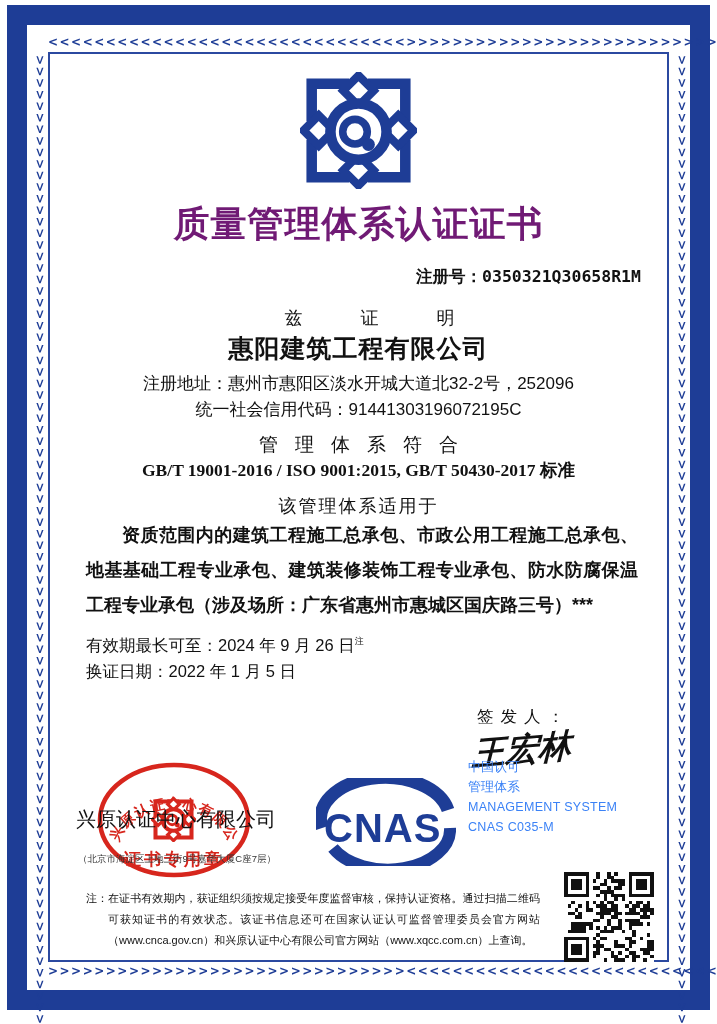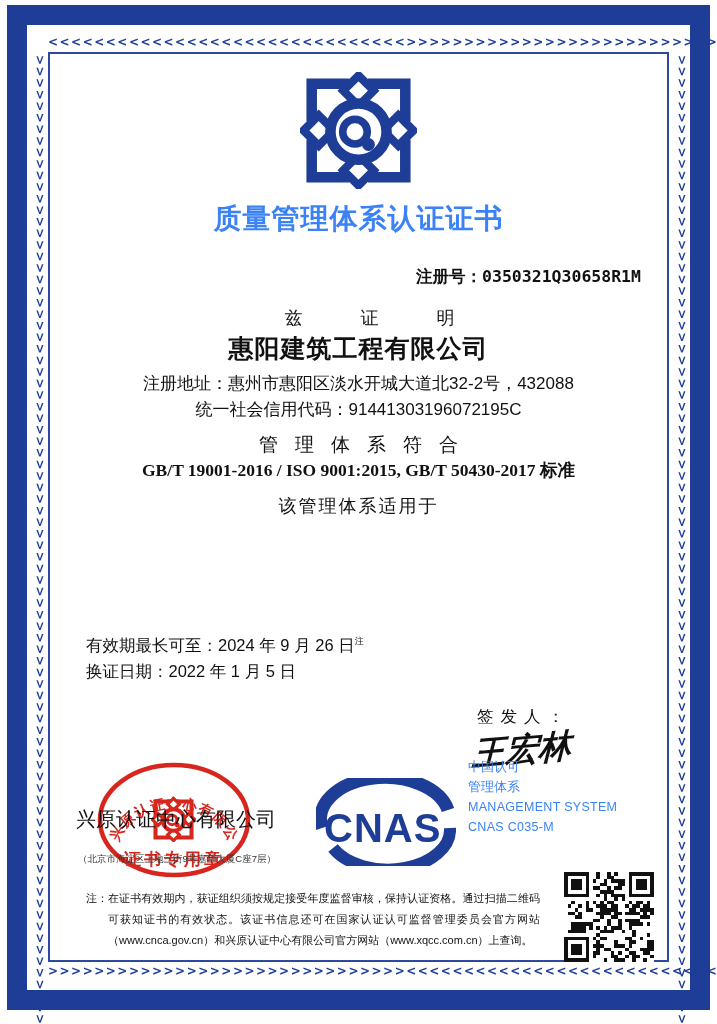--- a/index.html
+++ b/index.html
@@ -13,21 +13,21 @@
   .chev-row.top{top:36px;}
   .chev-row.bottom{top:965px;}
   .chev-col{position:absolute;transform-origin:0 0;transform:rotate(90deg);}
   .chev-col.left{left:46px;top:55px;}
   .chev-col.right{left:688px;top:55px;}
   .frame{position:absolute;left:48px;top:52px;right:48px;bottom:62px;border:2px solid #2b49a0;}
   .abs{position:absolute;}
   .ctr{left:0;right:0;text-align:center;}
   
   .emblem{left:250px;top:18px;width:117px;height:117px;color:#1e3d96;}
-  .title{top:146px;font-size:28px;font-weight:bold;letter-spacing:1px;color:#3b82f6;}
+  .title{top:146px;font-size:36px;font-weight:bold;letter-spacing:1px;color:#701a75;}
   .regno{top:212px;right:26px;text-align:right;font-family:"DejaVu Sans Mono","Liberation Mono",monospace;
          font-size:16.5px;font-weight:bold;}
   .certify{top:252px;font-size:18px;letter-spacing:58px;text-indent:58px;padding-left:22px;}
   .company{top:278px;font-size:25px;font-weight:bold;letter-spacing:1px;}
   .addr{top:318px;font-size:17px;}
   .uscc{top:344px;font-size:17px;}
   .conform{top:378px;font-size:19px;letter-spacing:17px;text-indent:17px;}
   .standards{top:404px;font-size:17.5px;font-weight:bold;font-family:Liberation Serif, serif;}
   .applies{top:440px;font-size:18px;letter-spacing:2px;}
   .scope{top:464px;left:36px;width:552px;font-size:18px;font-weight:bold;line-height:35px;
@@ -94,30 +94,31 @@
     <div class="abs ctr title">质量管理体系认证证书</div>
 
     <div class="abs regno">
       <span>注册号：</span><span>0350321Q30658R1M</span>
     </div>
 
     <div class="abs ctr certify">兹证明</div>
 
     <div class="abs ctr company">惠阳建筑工程有限公司</div>
 
-    <div class="abs ctr addr">注册地址：惠州市惠阳区淡水开城大道北32-2号，432088</div>
+    <div class="abs ctr addr">注册地址：惠州市惠阳区淡水开城大道北32-2号，252096</div>
 
     <div class="abs ctr uscc">统一社会信用代码：91441303196072195C</div>
 
     <div class="abs ctr conform">管理体系符合</div>
 
     <div class="abs ctr standards">GB/T 19001-2016 / ISO 9001:2015, GB/T 50430-2017 标准</div>
 
     <div class="abs ctr applies">该管理体系适用于</div>
 
+    <div class="abs scope">资质范围内的建筑工程施工总承包、市政公用工程施工总承包、地基基础工程专业承包、建筑装修装饰工程专业承包、防水防腐保温工程专业承包（涉及场所：广东省惠州市惠城区国庆路三号）***</div>
 
     <div class="abs dates">
       <div>
         <span>有效期最长可至：2024 年 9 月 26 日</span><sup>注</sup>
       </div>
       <div>换证日期：2022 年 1 月 5 日</div>
     </div>
 
     <div class="abs signer">
       <span class="signer-label">签发人：</span>

